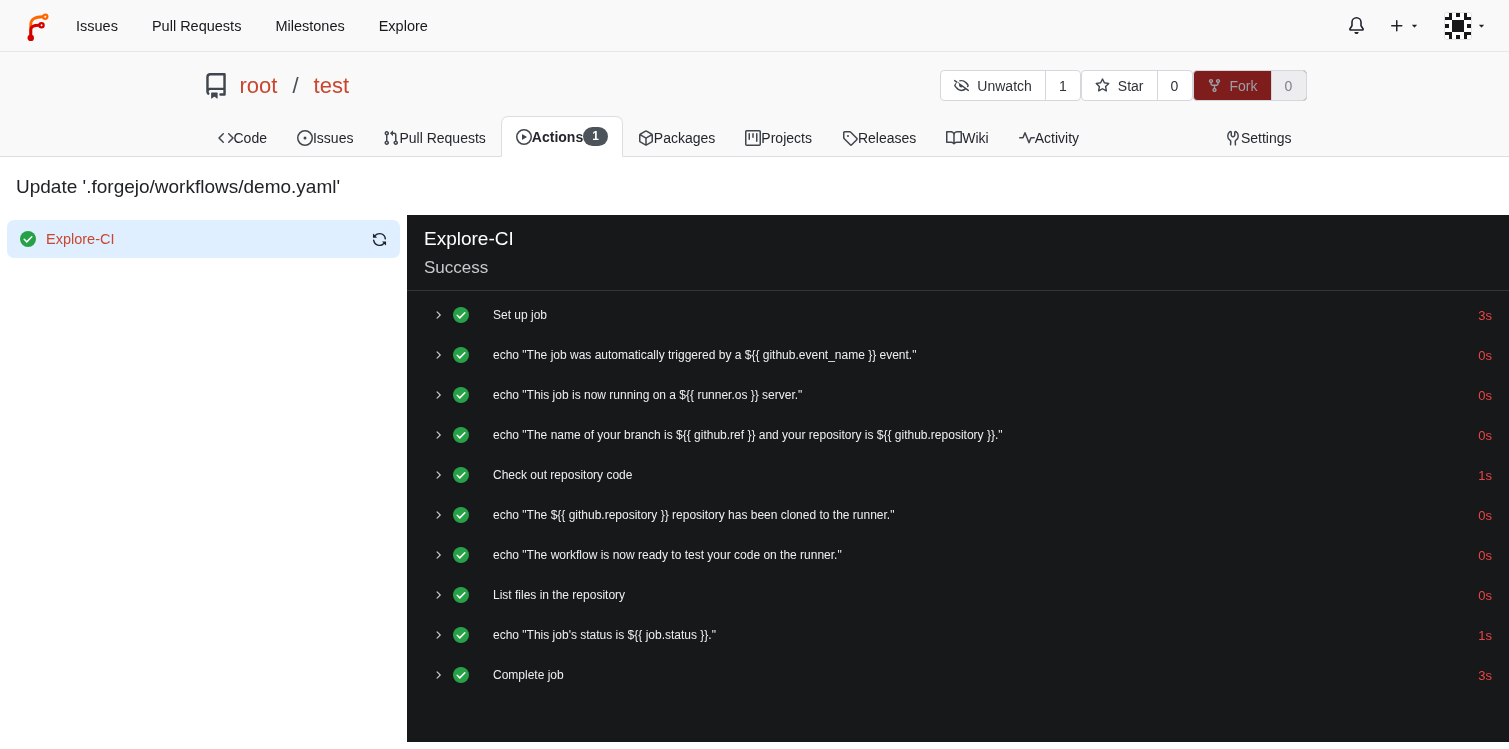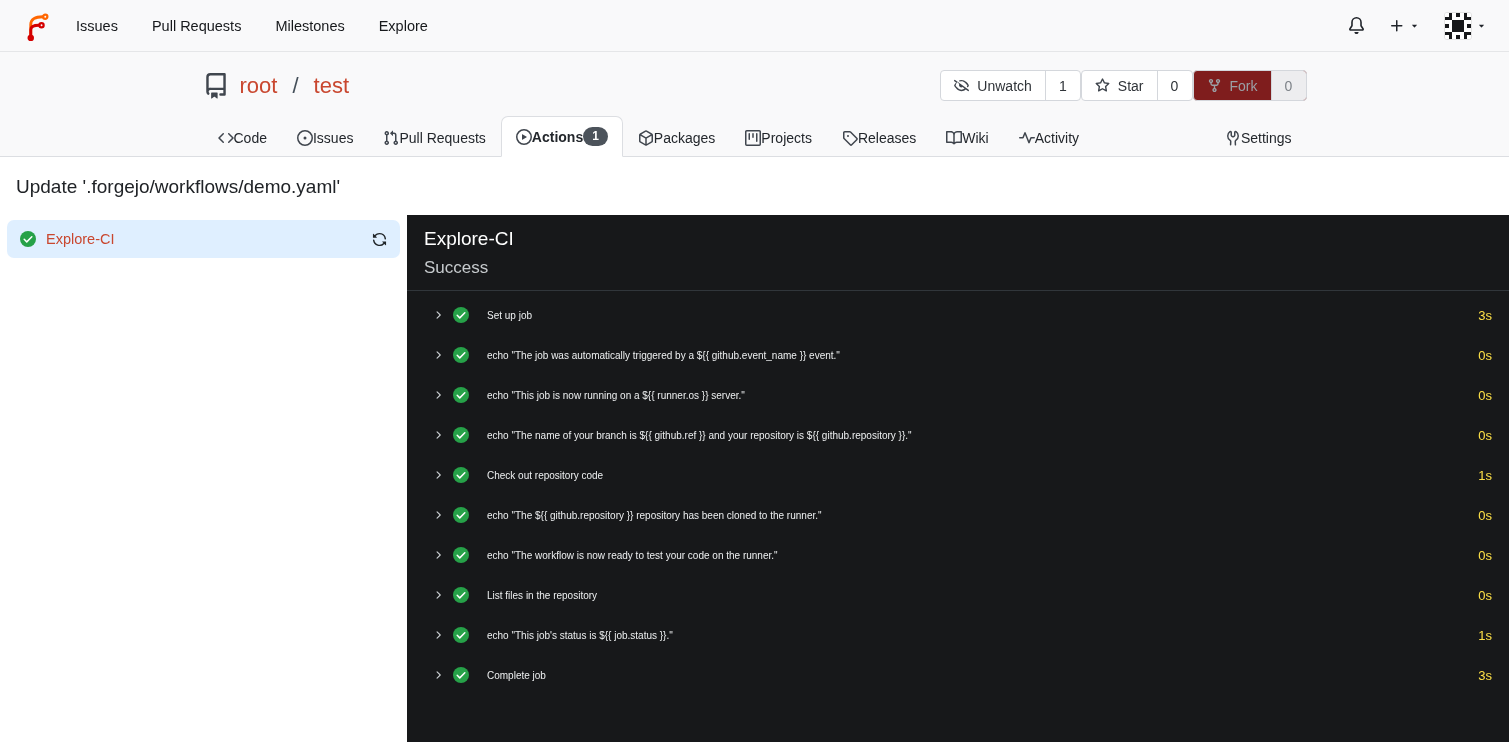--- a/index.html
+++ b/index.html
@@ -90,22 +90,22 @@
   .job-panel { flex: 1; min-width: 0; background: var(--panel_bg); display: flex; flex-direction: column; }
   .panel-header { padding: 13px 17px 12px; border-bottom: 1px solid #31363b; }
   .panel-title { margin: 0 0 8px; font-size: 19px; font-weight: 500; color: #ffffff; }
   .panel-status { font-size: 17px; color: #c6cacd; }
   .steps { padding-top: 4px; }
   .step-row { display: flex; align-items: center; height: 40px; padding: 0 17px 0 25px; cursor: pointer; }
   .chev { margin-right: 9px; display: flex; }
   .chev svg { width: 12px; height: 12px; fill: #ccd0d3; }
   .okicon { display: flex; }
   .okicon svg { width: 16px; height: 16px; }
-  .step-name { margin-left: 18px; font-size: 10px; color: #edeff0; white-space: nowrap; }
-  .step-dur { margin-left: auto; font-size: 13px; color: #fde047; }
+  .step-name { margin-left: 24px; font-size: 12px; color: #edeff0; white-space: nowrap; }
+  .step-dur { margin-left: auto; font-size: 13px; color: #ef4444; }
 </style>
 </head>
 <body>
 
 <header class="navbar">
   <span class="logo">
     <svg viewBox="0 0 24 24" width="30" height="30" fill="none" stroke-linecap="round">
       <path d="M7 21.5 V11 C7 6.5 10.5 4.6 16.6 4.6" stroke="#ff6600" stroke-width="2.3"></path>
       <circle cx="18.6" cy="4.6" r="1.7" stroke="#ff6600" stroke-width="1.8"></circle>
       <path d="M7 21.5 V15 C7 12.4 9.5 11.4 13.6 11.4" stroke="#d40000" stroke-width="2.3"></path>

